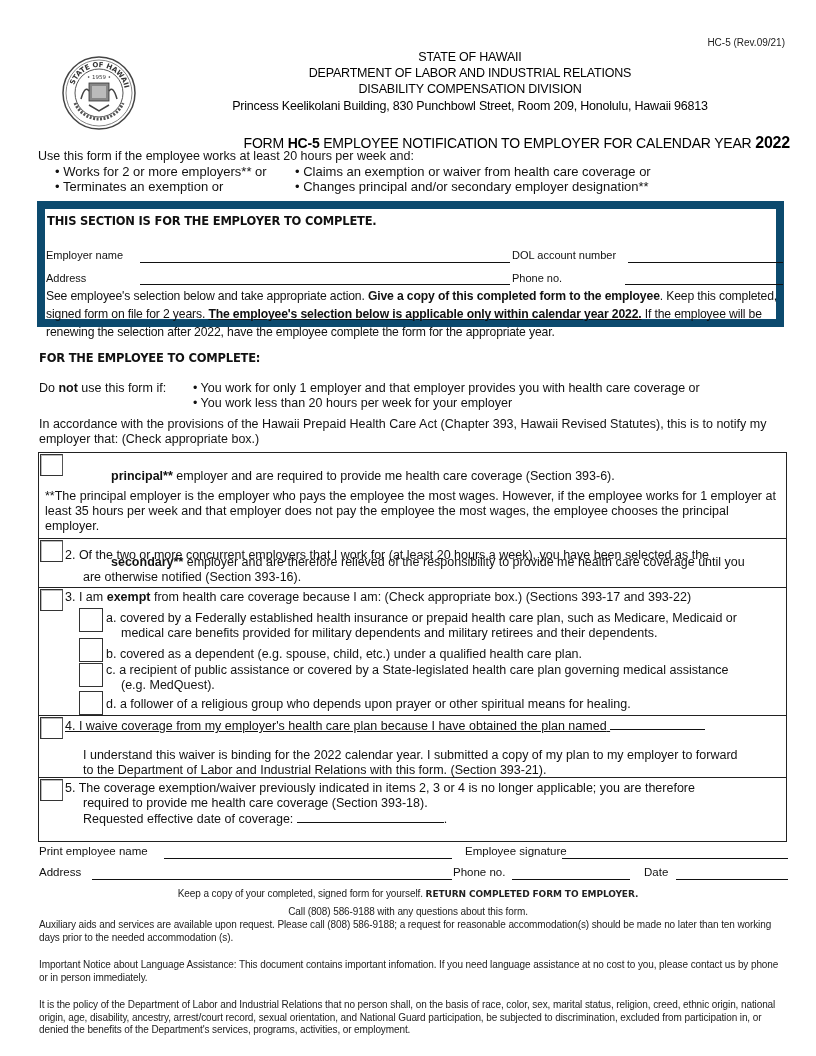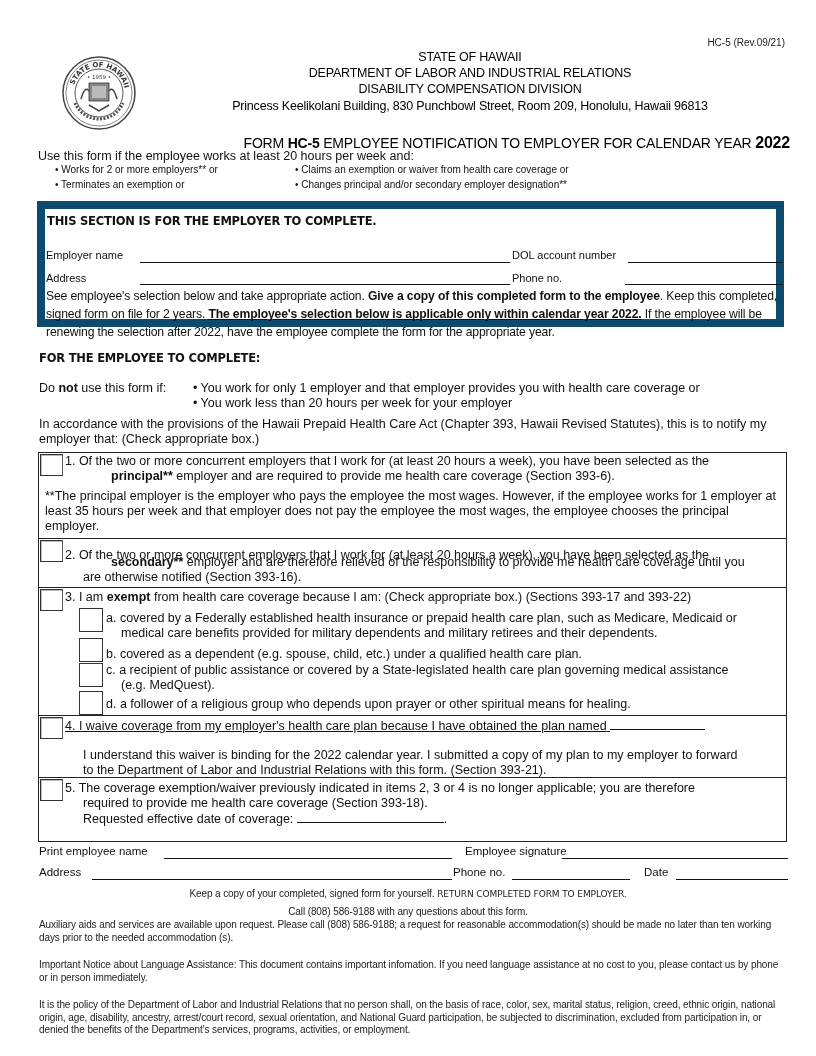--- a/index.html
+++ b/index.html
@@ -11,21 +11,21 @@
   .hdr { position: absolute; left: 150px; width: 640px; text-align: center; font-size: 12.5px; color: #000; letter-spacing: -0.2px; }
   .h1 { top: 50px; }
   .h2 { top: 66px; }
   .h3 { top: 82px; }
   .h4 { top: 99px; font-size: 12.5px; }
   .h5 { top: 134px; font-size: 14px; text-align: right; }
   .h5 .big { font-weight: bold; font-size: 16px; }
   .h5 .bold { font-weight: bold; }
 
   .intro { left: 38px; top: 149px; font-size: 12.5px; line-height: 15px; }
-  .bul { position: absolute; font-size: 10px; }
+  .bul { position: absolute; font-size: 13px; }
 
   .emp-box { position: absolute; left: 37px; top: 201px; width: 747px; height: 126px; border: 8px solid #0c4a6e; }
   .emp-title { position: absolute; left: 2px; top: 5px; font-family: "DejaVu Sans", sans-serif; font-weight: bold; font-size: 11.5px; letter-spacing: -0.2px; }
   .field-label { position: absolute; font-size: 11px; color: #111; }
   .uline { position: absolute; border-bottom: 1px solid #111; height: 1px; }
   .emp-para { position: absolute; left: 1px; top: 78px; width: 740px; font-size: 12.2px; line-height: 18px; letter-spacing: -0.15px; }
   .emp-para b { font-weight: bold; }
   .emp-para u { font-weight: bold; }
 
   .ee-title { left: 39px; top: 351px; font-family: "DejaVu Sans", sans-serif; font-weight: bold; font-size: 11.5px; letter-spacing: -0.2px; }
@@ -44,21 +44,21 @@
   .opt2 { height: 49px; }
   .opt3 { height: 128px; }
   .opt4 { height: 62px; }
   .opt5 { height: 63px; }
   .sub-chk { position: absolute; left: 40px; width: 24px; height: 24px; border: 1.5px solid #333; background: #fff; }
   .blank { display: inline-block; border-bottom: 1px solid #111; height: 12px; vertical-align: baseline; }
 
   .sig-label { position: absolute; font-size: 11.5px; }
   .foot { position: absolute; font-size: 10px; line-height: 12.5px; color: #222; letter-spacing: -0.1px; }
   .foot-center { left: 0; width: 816px; text-align: center; }
-  .foot-center b { font-family: "DejaVu Sans", sans-serif; font-size: 9px; font-weight: normal; }
+  .foot-center b { font-family: "DejaVu Sans", sans-serif; font-size: 9px; font-weight: bold; }
 </style>
 </head>
 <body>
 
 <div class="abs rev">HC-5 (Rev.09/21)</div>
 
 <div class="abs seal">
   <svg width="76" height="76" viewBox="0 0 76 76">
     <circle cx="38" cy="38" r="36" fill="#fff" stroke="#444" stroke-width="1.5"></circle>
     <circle cx="38" cy="38" r="33" fill="none" stroke="#666" stroke-width="0.8"></circle>
@@ -107,21 +107,20 @@
 <div class="abs ee-title">FOR THE EMPLOYEE TO COMPLETE:</div>
 <div class="abs donot-label"><span>Do </span><b>not</b><span> use this form if:</span></div>
 <div class="abs donot-b1">• You work for only 1 employer and that employer provides you with health care coverage or</div>
 <div class="abs donot-b2">• You work less than 20 hours per week for your employer</div>
 <div class="abs accord">In accordance with the provisions of the Hawaii Prepaid Health Care Act (Chapter 393, Hawaii Revised Statutes), this is to notify my employer that: (Check appropriate box.)</div>
 
 <div class="opts">
 
   <div class="opt opt1">
     <div class="chk main"></div>
-    <div class="opt-text" style="left:26px; top:1px;">1. Of the two or more concurrent employers that I work for (at least 20 hours a week), you have been selected as the</div>
     <div class="opt-text" style="left:72px; top:16px;"><b>principal**</b><span> employer and are required to provide me health care coverage (Section 393-6).</span></div>
     <div class="opt-text" style="left:6px; top:36px; width:738px;">**The principal employer is the employer who pays the employee the most wages. However, if the employee works for 1 employer at least 35 hours per week and that employer does not pay the employee the most wages, the employee chooses the principal employer.</div>
   </div>
 
   <div class="opt opt2">
     <div class="chk main"></div>
     <div class="opt-text" style="left:26px; top:9px;">2. Of the two or more concurrent employers that I work for (at least 20 hours a week), you have been selected as the</div>
     <div class="opt-text" style="left:44px; top:16px; width:700px; text-indent:28px; margin-left:-28px; padding-left:28px;"><b>secondary**</b><span> employer and are therefore relieved of the responsibility to provide me health care coverage until you are otherwise notified (Section 393-16).</span></div>
   </div>
 

